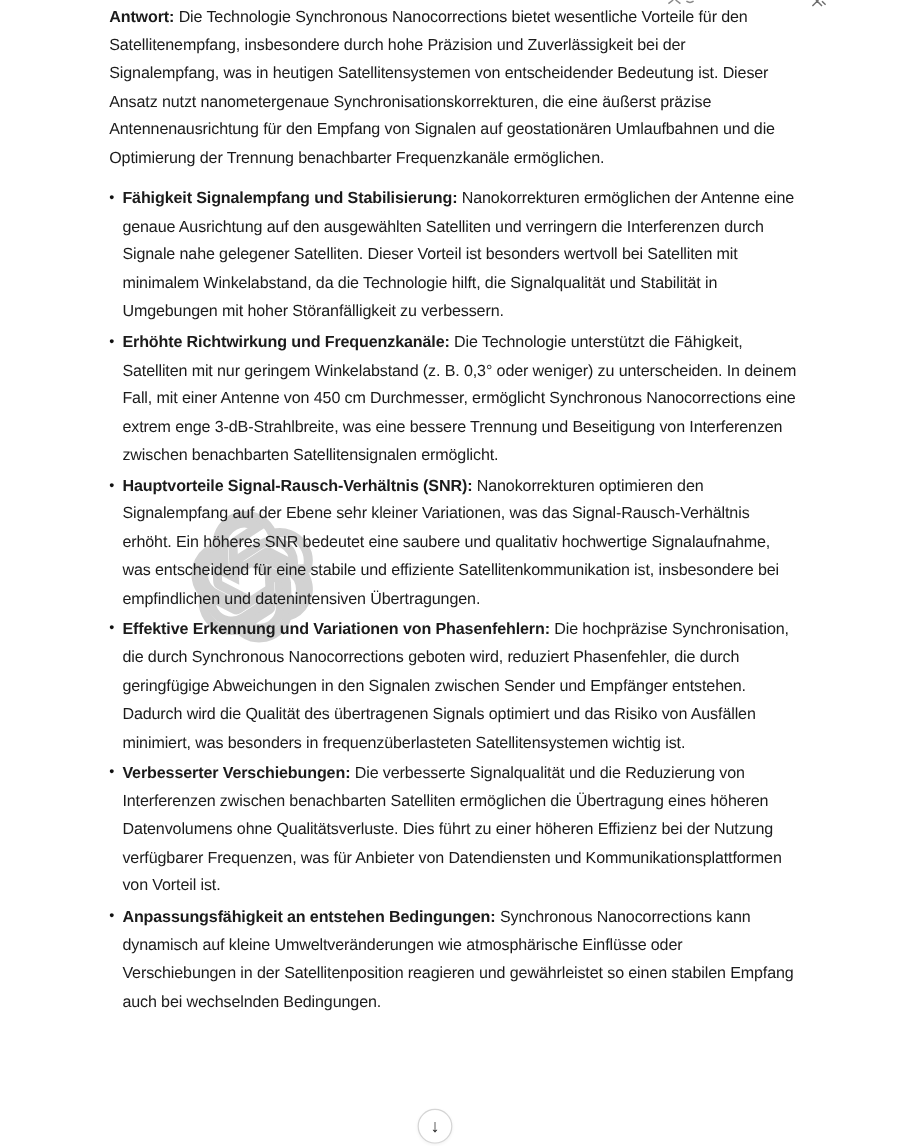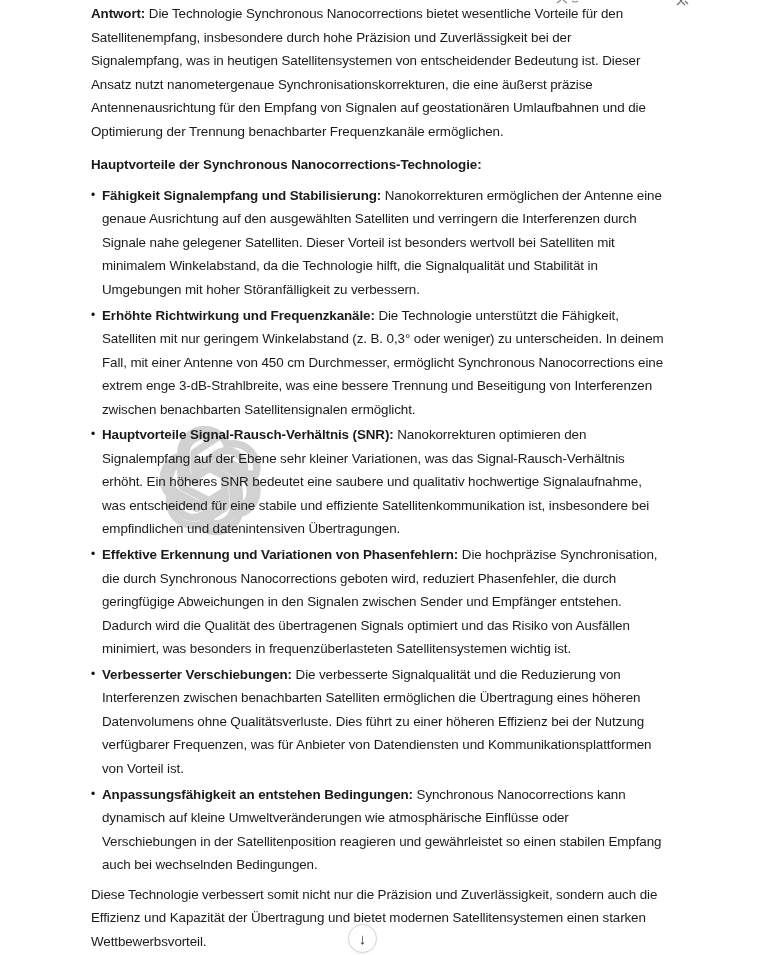--- a/index.html
+++ b/index.html
@@ -69,21 +69,20 @@
     <path d="M1 3 L5 0 M7 0 L11 3 M16 1 Q19 3 22 1" stroke="#6a6a6a" stroke-width="1.2" fill="none" opacity="0.8"></path>
   </svg>
   <svg class="top-fragment" style="left:676px" width="14" height="6" viewBox="0 0 14 6" aria-hidden="true">
     <path d="M1 5 L6 0 M4 0 L9 5 M9 1 L12 4" stroke="#555" stroke-width="1.2" fill="none" opacity="0.85"></path>
   </svg>
 
   <div class="content">
 
     <p class="intro"><span class="b-title">Antwort:</span><span> Die Technologie Synchronous Nanocorrections bietet wesentliche Vorteile für den Satellitenempfang, insbesondere durch hohe Präzision und Zuverlässigkeit bei der Signalempfang, was in heutigen Satellitensystemen von entscheidender Bedeutung ist. Dieser Ansatz nutzt nanometergenaue Synchronisationskorrekturen, die eine äußerst präzise Antennenausrichtung für den Empfang von Signalen auf geostationären Umlaufbahnen und die Optimierung der Trennung benachbarter Frequenzkanäle ermöglichen.</span></p>
 
-    <h3 class="section-heading">Hauptvorteile der Synchronous Nanocorrections-Technologie:</h3>
 
     <ul class="benefits">
       <li>
         <span class="bullet-dot">•</span>
         <span class="b-title">Fähigkeit Signalempfang und Stabilisierung:</span>
         <span>Nanokorrekturen ermöglichen der Antenne eine genaue Ausrichtung auf den ausgewählten Satelliten und verringern die Interferenzen durch Signale nahe gelegener Satelliten. Dieser Vorteil ist besonders wertvoll bei Satelliten mit minimalem Winkelabstand, da die Technologie hilft, die Signalqualität und Stabilität in Umgebungen mit hoher Störanfälligkeit zu verbessern.</span>
       </li>
       <li>
         <span class="bullet-dot">•</span>
         <span class="b-title">Erhöhte Richtwirkung und Frequenzkanäle:</span>
@@ -104,20 +103,19 @@
         <span class="b-title">Verbesserter Verschiebungen:</span>
         <span>Die verbesserte Signalqualität und die Reduzierung von Interferenzen zwischen benachbarten Satelliten ermöglichen die Übertragung eines höheren Datenvolumens ohne Qualitätsverluste. Dies führt zu einer höheren Effizienz bei der Nutzung verfügbarer Frequenzen, was für Anbieter von Datendiensten und Kommunikationsplattformen von Vorteil ist.</span>
       </li>
       <li>
         <span class="bullet-dot">•</span>
         <span class="b-title">Anpassungsfähigkeit an entstehen Bedingungen:</span>
         <span>Synchronous Nanocorrections kann dynamisch auf kleine Umweltveränderungen wie atmosphärische Einflüsse oder Verschiebungen in der Satellitenposition reagieren und gewährleistet so einen stabilen Empfang auch bei wechselnden Bedingungen.</span>
       </li>
     </ul>
 
-    <p class="closing">Diese Technologie verbessert somit nicht nur die Präzision und Zuverlässigkeit, sondern auch die Effizienz und Kapazität der Übertragung und bietet modernen Satellitensystemen einen starken Wettbewerbsvorteil.</p>
   </div>
 
   <div class="scroll-btn">
     <span>↓</span>
   </div>
 
 </div>
 
 </body></html>

